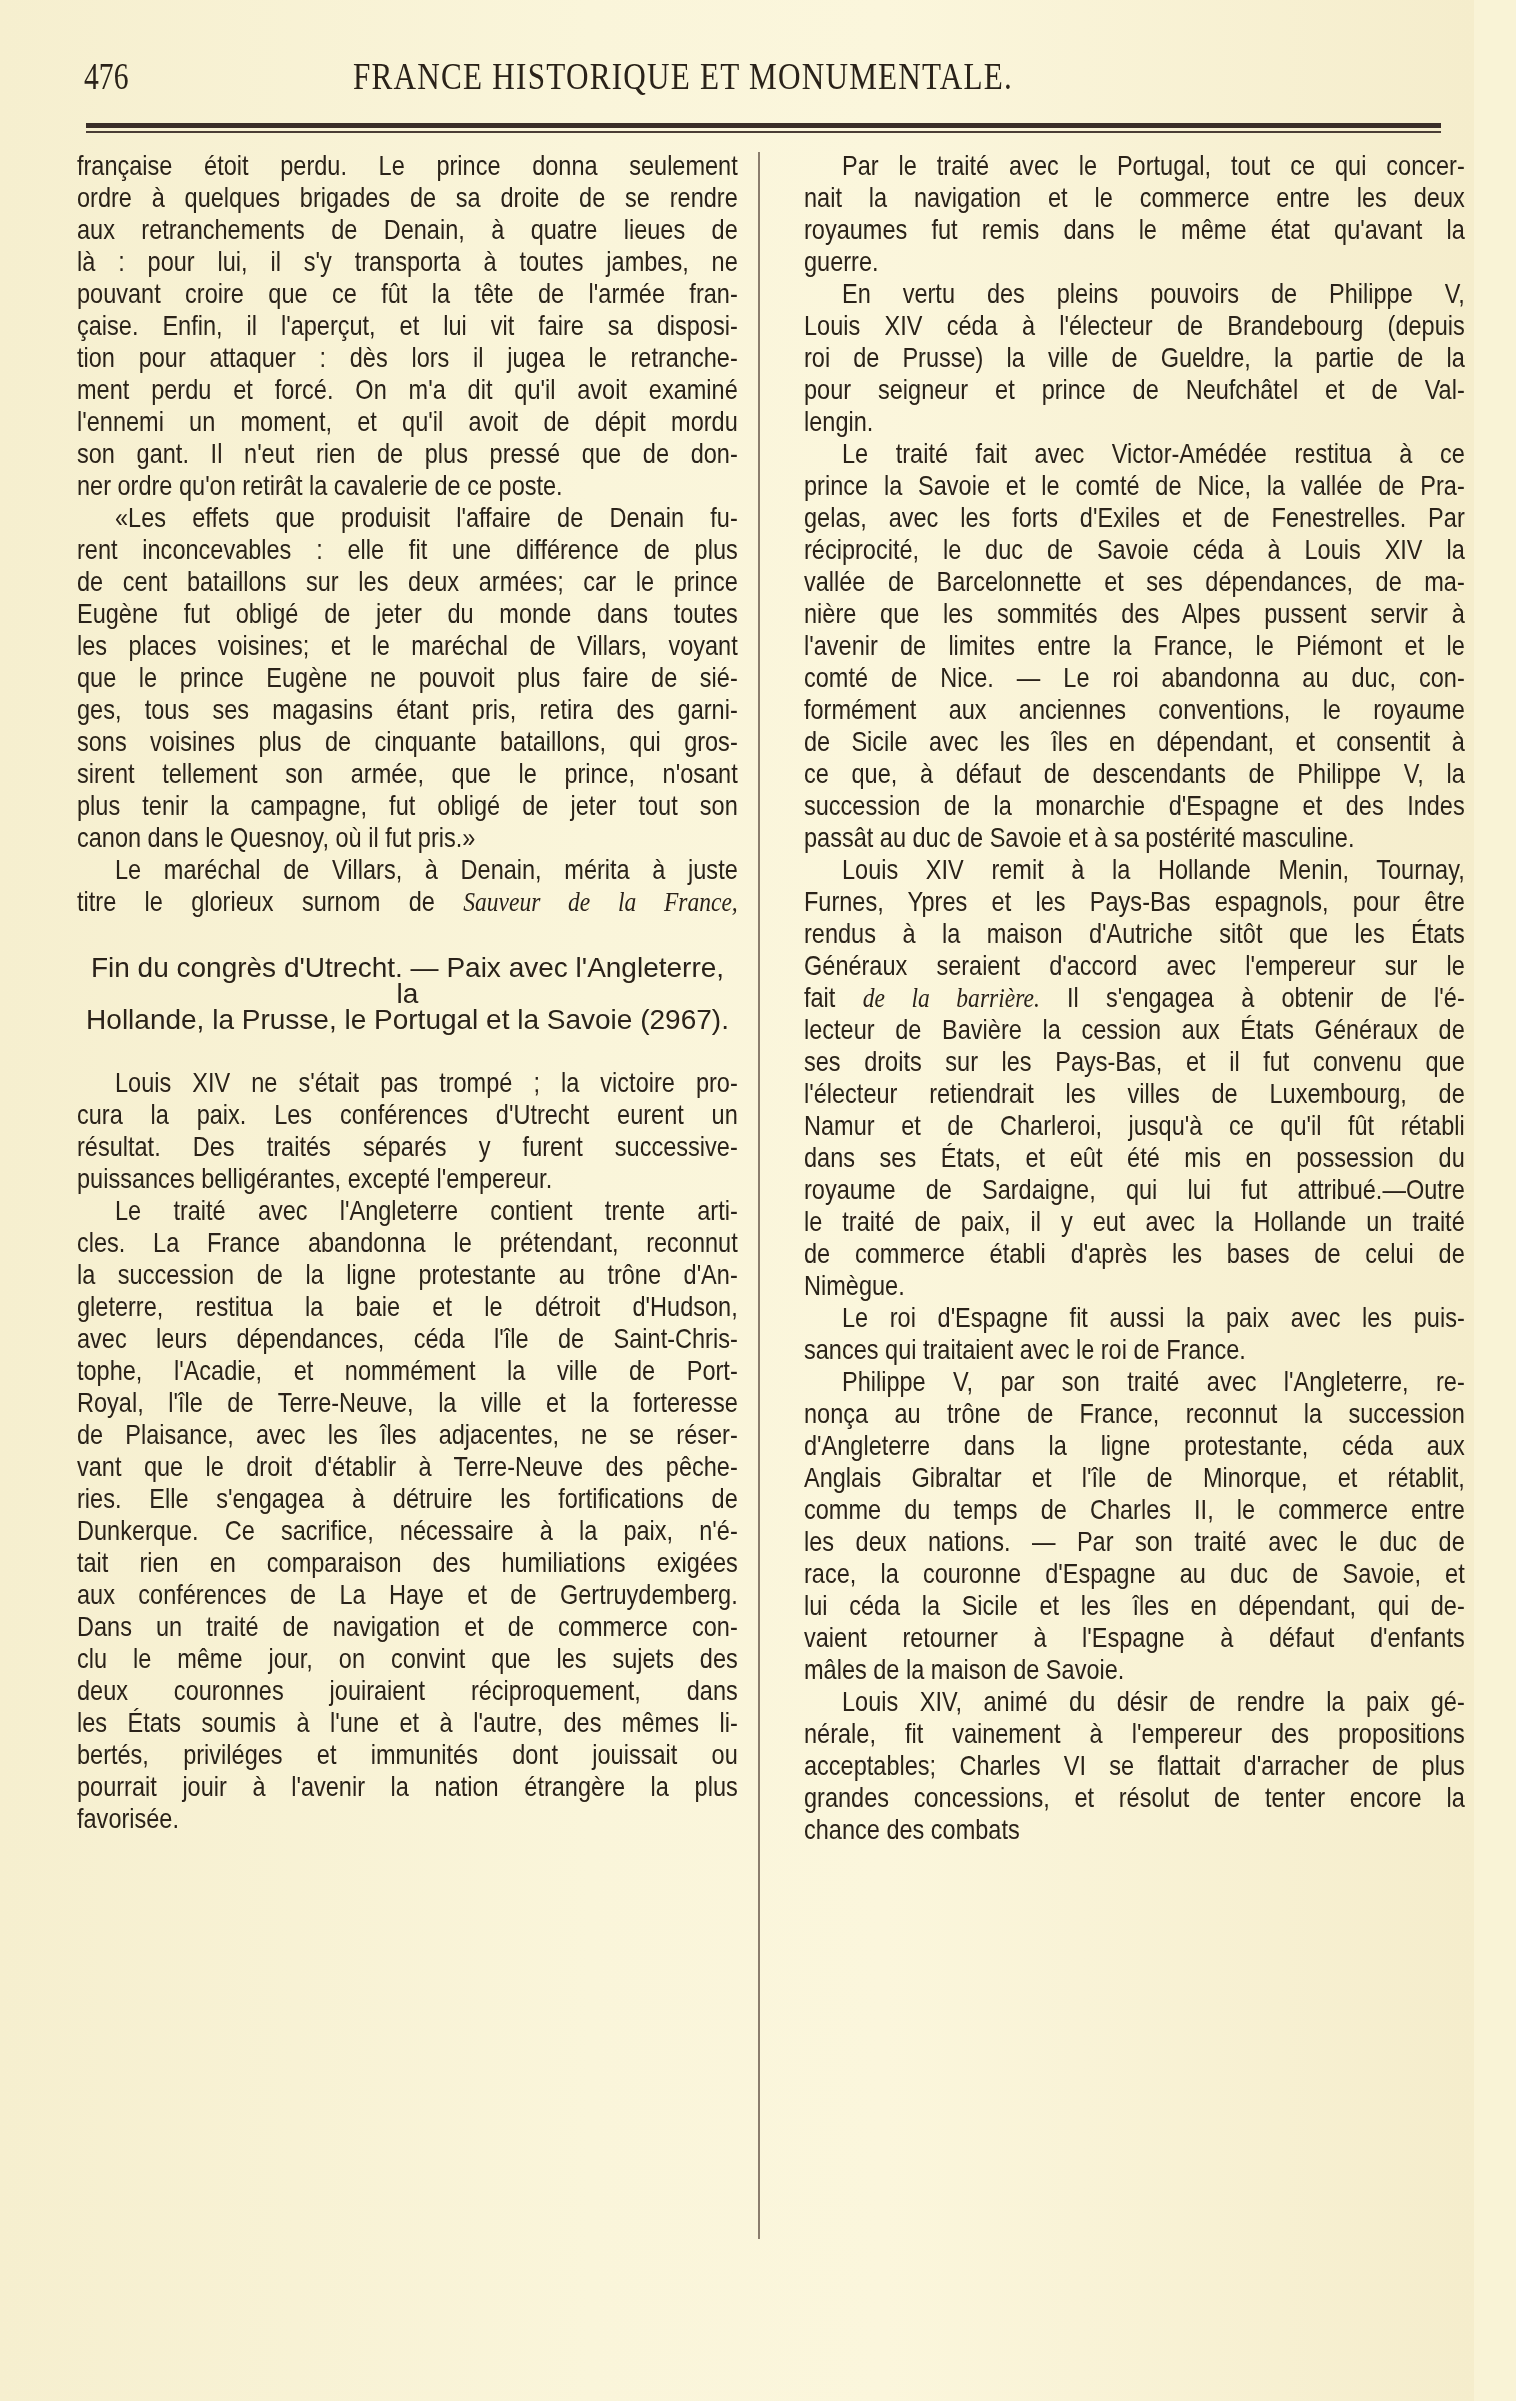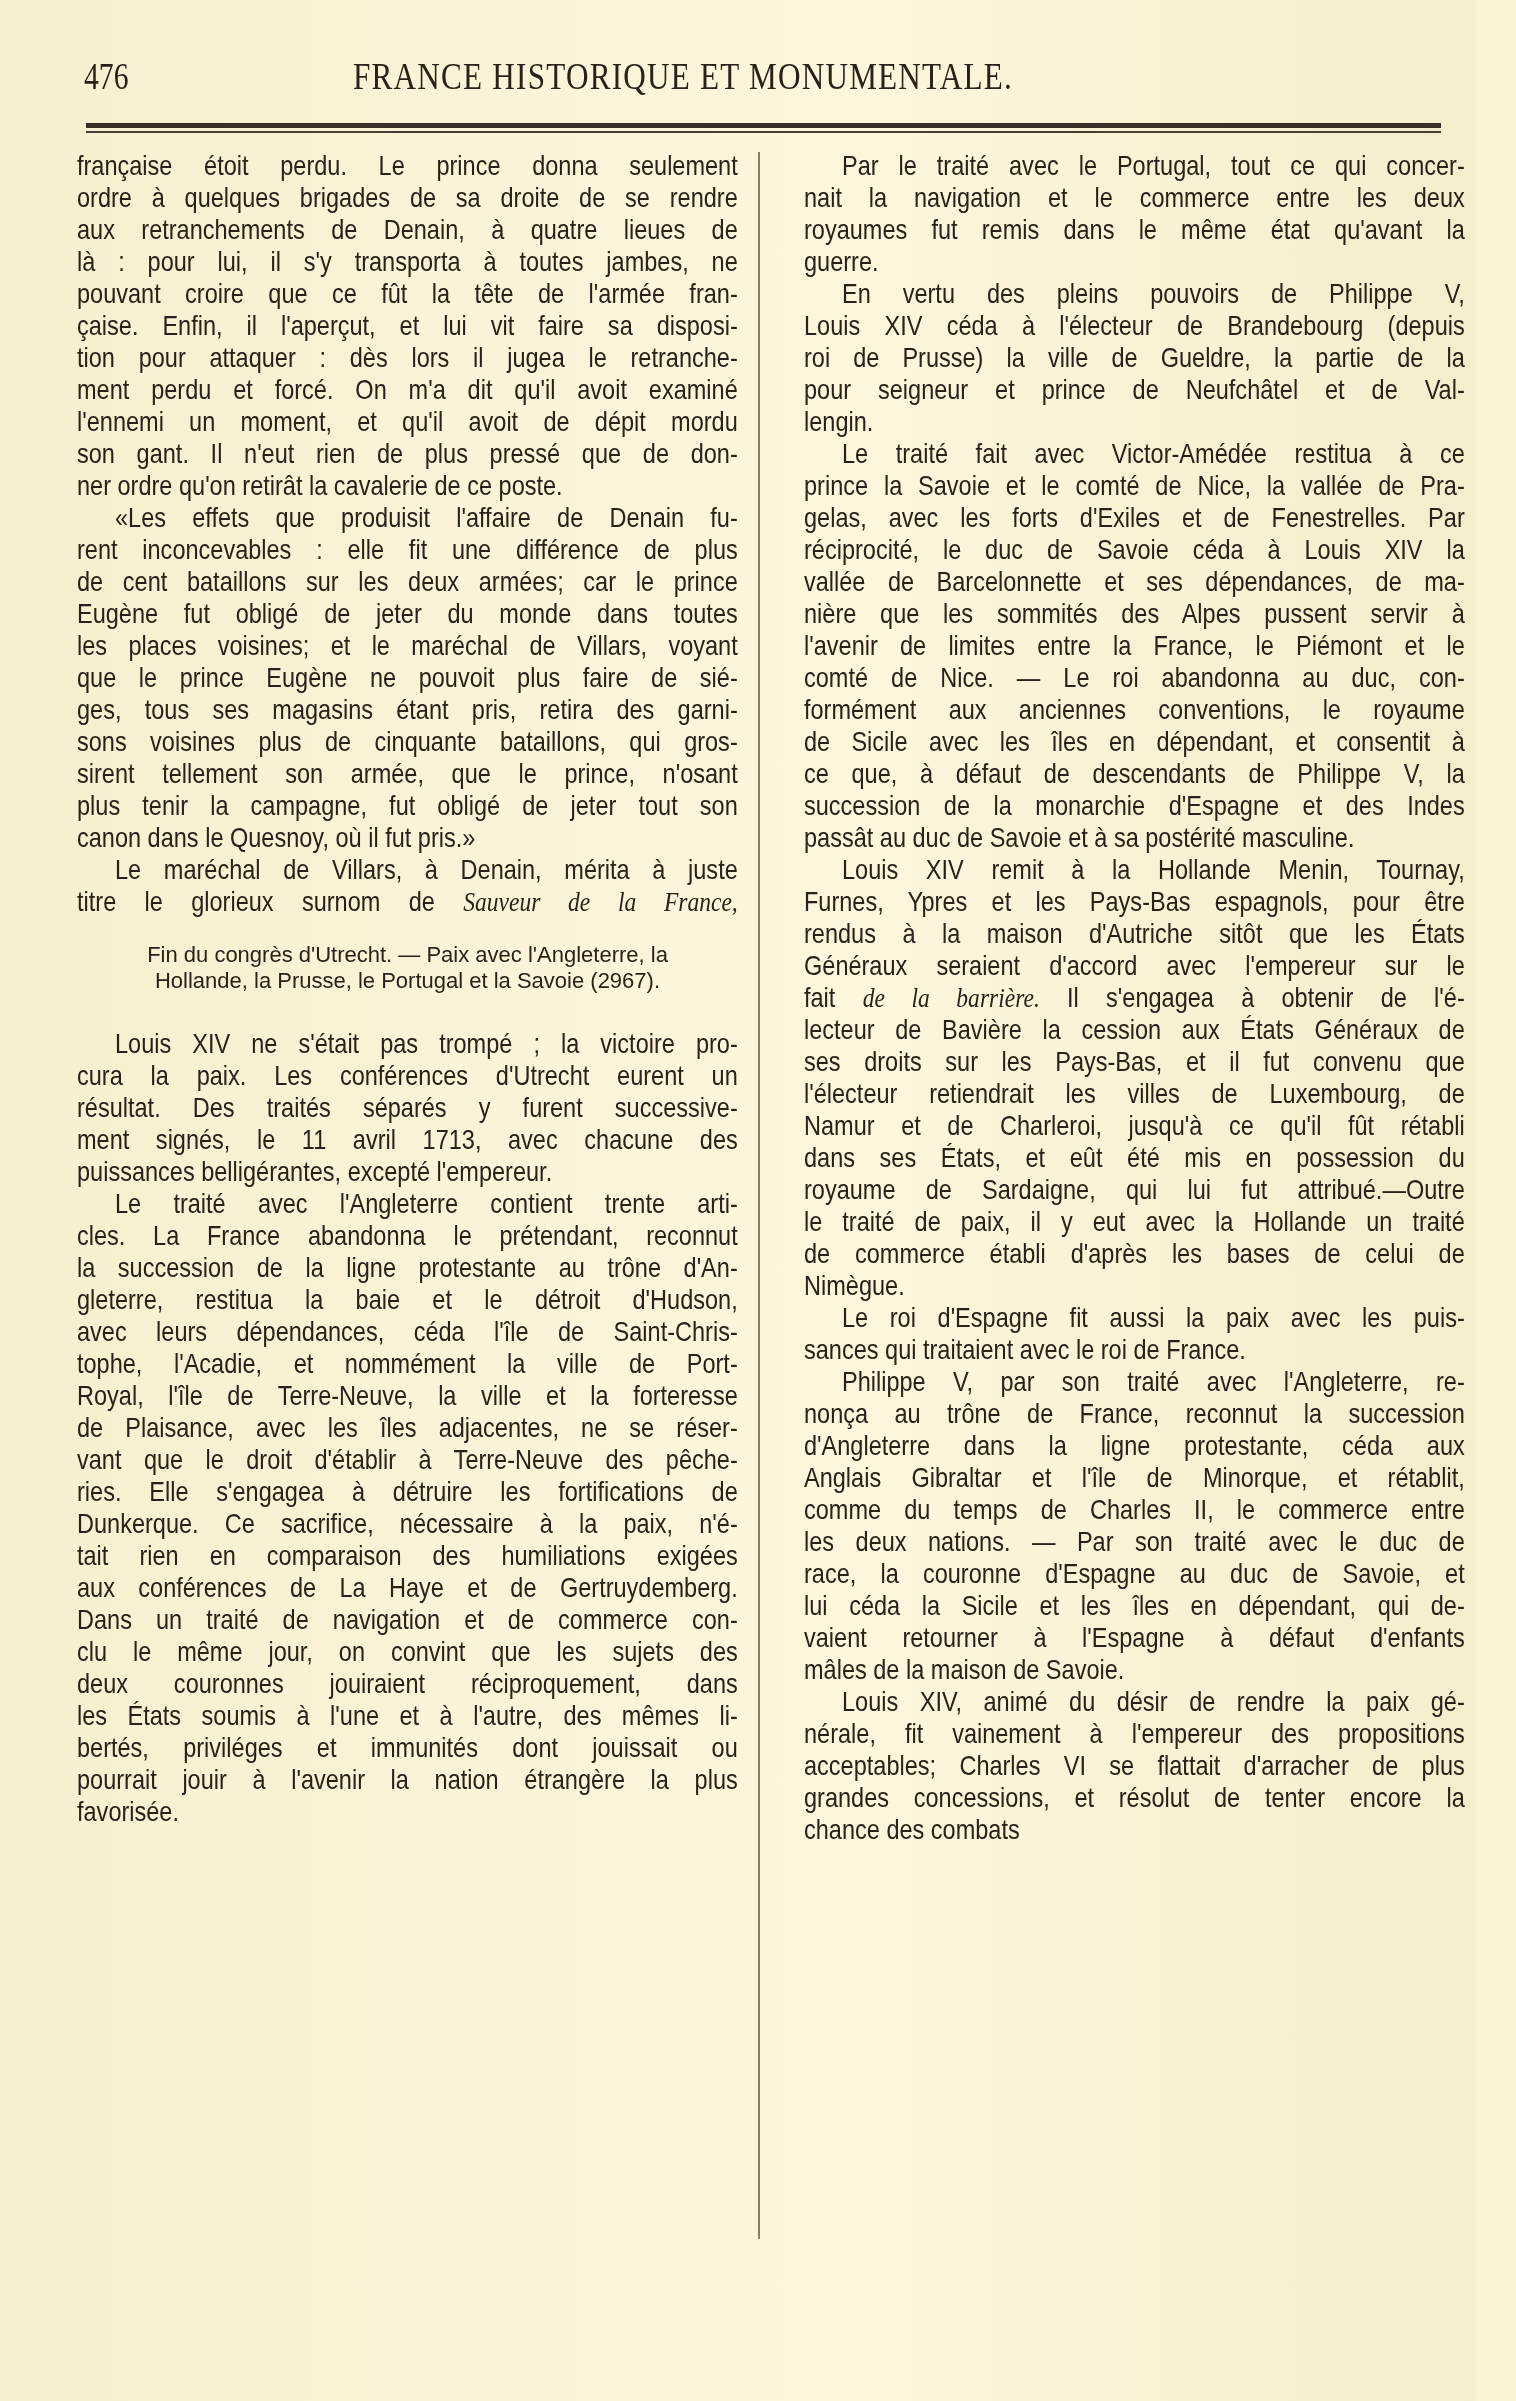--- a/index.html
+++ b/index.html
@@ -98,22 +98,22 @@
       text-align-last: left;
     }
     .indent { padding-left: 38px; }
     .inner {
       display: inline-block;
       transform: scaleX(0.84);
       transform-origin: left center;
       width: 119%;
     }
     .sub-heading {
-      margin: 24px 0 34px 0;
-      font-size: 22px;
+      margin: 37px 0 34px 0;
+      font-size: 28px;
       line-height: 26px;
       text-align: center;
       font-family: "Liberation Sans", sans-serif;
     }
     em { font-style: italic; font-family: "Liberation Serif", serif; }
   </style>
 </head>
 <body>
 
 <div class="page">
@@ -162,21 +162,20 @@
 
     <div class="sub-heading">
       <div>Fin du congrès d'Utrecht. — Paix avec l'Angleterre, la</div>
       <div>Hollande, la Prusse, le Portugal et la Savoie (2967).</div>
     </div>
 
     <div>
         <span class="line indent"><span class="inner">Louis XIV ne s'était pas trompé ; la victoire pro-</span></span>
         <span class="line"><span class="inner">cura la paix. Les conférences d'Utrecht eurent un</span></span>
         <span class="line"><span class="inner">résultat. Des traités séparés y furent successive-</span></span>
-        <span class="line"><span class="inner">ment signés, le 11 avril 1713, avec chacune des</span></span>
         <span class="line last"><span class="inner">puissances belligérantes, excepté l'empereur.</span></span>
       </div>
     <div>
         <span class="line indent"><span class="inner">Le traité avec l'Angleterre contient trente arti-</span></span>
         <span class="line"><span class="inner">cles. La France abandonna le prétendant, reconnut</span></span>
         <span class="line"><span class="inner">la succession de la ligne protestante au trône d'An-</span></span>
         <span class="line"><span class="inner">gleterre, restitua la baie et le détroit d'Hudson,</span></span>
         <span class="line"><span class="inner">avec leurs dépendances, céda l'île de Saint-Chris-</span></span>
         <span class="line"><span class="inner">tophe, l'Acadie, et nommément la ville de Port-</span></span>
         <span class="line"><span class="inner">Royal, l'île de Terre-Neuve, la ville et la forteresse</span></span>

